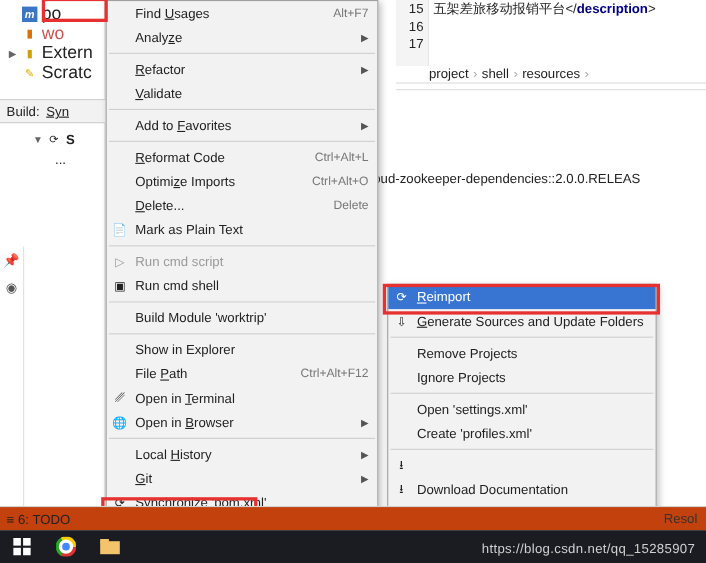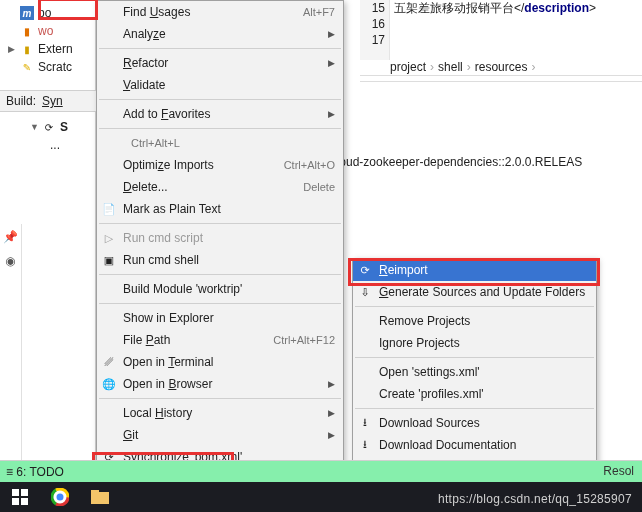--- a/index.html
+++ b/index.html
@@ -3,21 +3,21 @@
 <meta charset="utf-8">
 <style>
 *{box-sizing:border-box;margin:0;padding:0;font-family:"Segoe UI",Arial,sans-serif;font-size:12px;color:#222}
 body{width:642px;height:512px;overflow:hidden;background:#fff;position:relative}
 .root{position:relative;width:100%;height:100%}
 .left-panel{position:absolute;left:0;top:0;width:96px;height:460px;border-right:1px solid #d0d0d0;background:#fff}
 .tree-items{padding:4px 2px}
 .tree-row{display:flex;align-items:center;height:18px;padding-left:6px;gap:4px;white-space:nowrap;overflow:hidden}
 .tree-arrow{width:8px;color:#666;font-size:9px}
 .tree-ic{width:14px;height:14px;display:inline-flex;align-items:center;justify-content:center;font-size:10px}
-.tree-lab{font-size:12px}
+.tree-lab{font-size:16px}
 .build-bar{position:absolute;left:0;top:90px;width:96px;height:22px;border-top:1px solid #d0d0d0;border-bottom:1px solid #d0d0d0;background:#f2f2f2;display:flex;align-items:center;padding-left:6px;gap:6px}
 .sync-body{position:absolute;left:0;top:112px;width:96px}
 .tool-col{position:absolute;left:0;top:112px;width:22px;height:348px;border-right:1px solid #e0e0e0;display:flex;flex-direction:column;align-items:center;padding-top:6px;gap:10px}
 .tool-gl{width:14px;height:14px;display:flex;align-items:center;justify-content:center;color:#555}
 .sync-tree{position:absolute;left:24px;top:6px}
 .editor{position:absolute;left:360px;top:0;right:0;height:76px;background:#fff;border-bottom:1px solid #ddd}
 .gutter{position:absolute;left:0;top:0;width:30px;height:60px;background:#f4f4f4;border-right:1px solid #e4e4e4;text-align:right;padding-right:4px;color:#999;font-family:Consolas,monospace;font-size:11px}
 .gut-ln{height:16px;line-height:16px}
 .code{position:absolute;left:34px;top:0;font-family:Consolas,monospace;font-size:12px}
 .kw{color:#000080;font-weight:bold}
@@ -35,21 +35,21 @@
 .menu-lab{flex:1;white-space:nowrap}
 .menu-lab .ul{text-decoration:underline}
 .menu-sc{color:#777;font-size:11px;margin-left:8px}
 .menu-arrow{color:#555;font-size:9px;margin-left:6px}
 .menu-sep{height:1px;background:#cfcfcf;margin:3px 2px}
 .menu2{left:352px;top:258px;width:245px}
 .hi-box{position:absolute;border:3px solid #e73131;pointer-events:none}
 .hi-pom{left:38px;top:-2px;width:60px;height:22px}
 .hi-maven{left:92px;top:452px;width:142px;height:28px}
 .hi-reimport{left:348px;top:258px;width:252px;height:28px}
-.bottom-bar{position:absolute;left:0;bottom:30px;right:0;height:22px;border-top:1px solid #d0d0d0;background:#86efac;display:flex;align-items:center;padding-left:6px;gap:10px;font-size:11px;color:#555}
+.bottom-bar{position:absolute;left:0;bottom:30px;right:0;height:22px;border-top:1px solid #d0d0d0;background:#c2410c;display:flex;align-items:center;padding-left:6px;gap:10px;font-size:11px;color:#555}
 .status-bar{position:absolute;left:0;bottom:8px;right:0;height:22px;border-top:1px solid #d0d0d0;background:#fff;display:flex;align-items:center;padding-left:6px;gap:6px;font-size:12px}
 .taskbar{position:absolute;left:0;bottom:0;width:100%;height:30px;background:#1b1c22;display:flex;align-items:center}
 .tb-btn{width:40px;height:30px;display:flex;align-items:center;justify-content:center;color:#fff}
 .watermark{position:absolute;right:10px;bottom:6px;color:#d0d0d0;font-size:12px;letter-spacing:.3px}
 .resol{position:absolute;right:8px;bottom:34px;font-size:12px;color:#333}
 svg{display:block}
 </style>
 </head>
 <body>
 <div class="root">
@@ -139,20 +139,21 @@
       <div class="menu-row">
         <span class="menu-lab"><span class="ul">V</span>alidate</span>
       </div>
       <div class="menu-sep"></div>
       <div class="menu-row">
         <span class="menu-lab">Add to <span class="ul">F</span>avorites</span>
         <span class="menu-arrow">▶</span>
       </div>
       <div class="menu-sep"></div>
       <div class="menu-row">
+        <span class="menu-lab"><span class="ul">R</span>eformat Code</span>
         <span class="menu-sc">Ctrl+Alt+L</span>
       </div>
       <div class="menu-row">
         <span class="menu-lab">Optimi<span class="ul">z</span>e Imports</span>
         <span class="menu-sc">Ctrl+Alt+O</span>
       </div>
       <div class="menu-row">
         <span class="menu-lab"><span class="ul">D</span>elete...</span>
         <span class="menu-sc">Delete</span>
       </div>
@@ -234,21 +235,20 @@
       <div class="menu-sep"></div>
       <div class="menu-row">
         <span class="menu-lab">Open 'settings.xml'</span>
       </div>
       <div class="menu-row">
         <span class="menu-lab">Create 'profiles.xml'</span>
       </div>
       <div class="menu-sep"></div>
       <div class="menu-row">
         <span class="menu-ic">⭳</span>
-        <span class="menu-lab">Download Sources</span>
       </div>
       <div class="menu-row">
         <span class="menu-ic">⭳</span>
         <span class="menu-lab">Download Documentation</span>
       </div>
       <div class="menu-row">
         <span class="menu-ic">⭳</span>
         <span class="menu-lab">Download Sources and Documentation</span>
       </div>
       <div class="menu-sep"></div>

